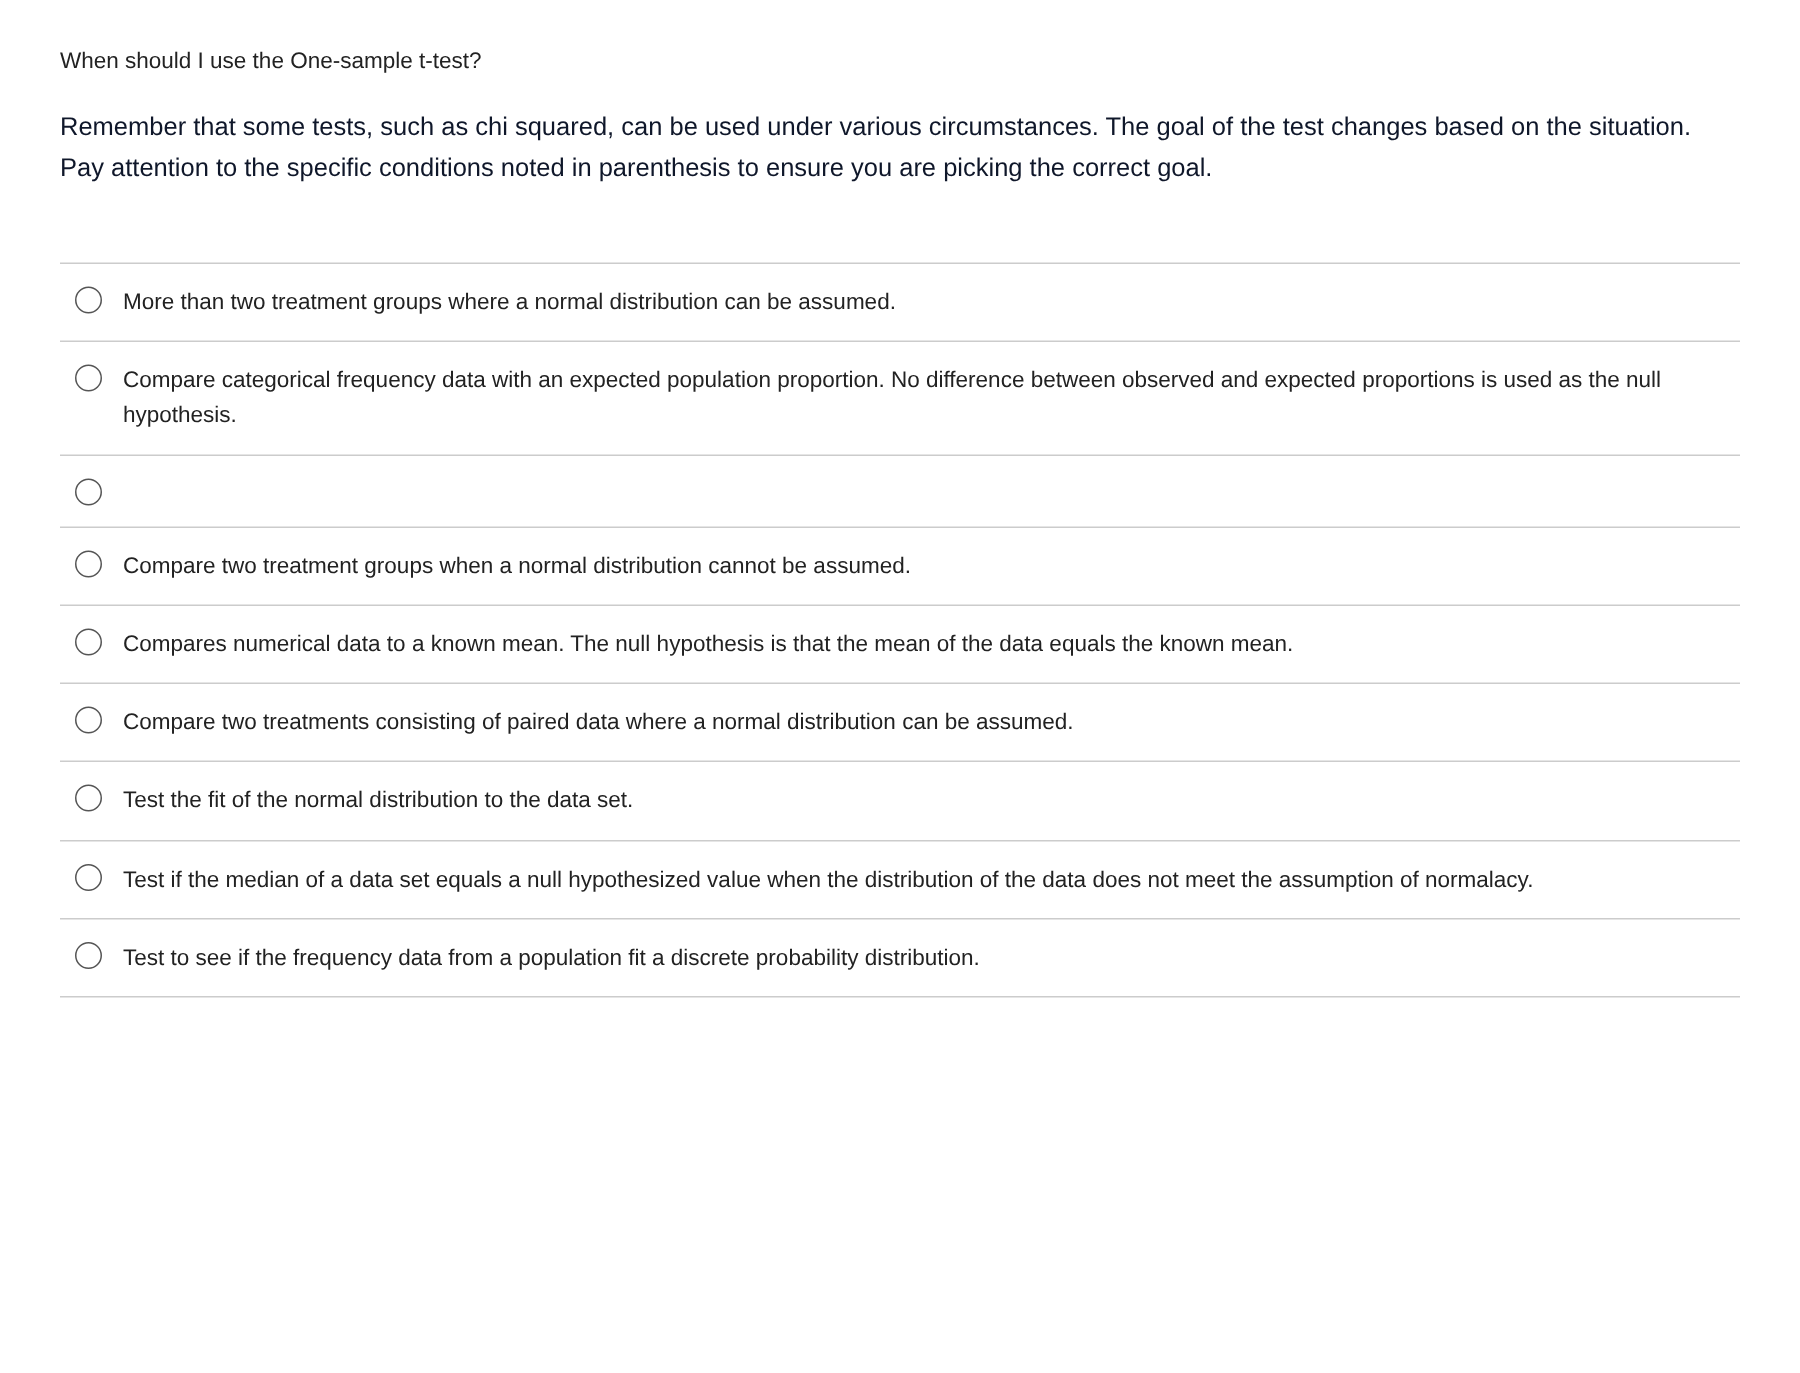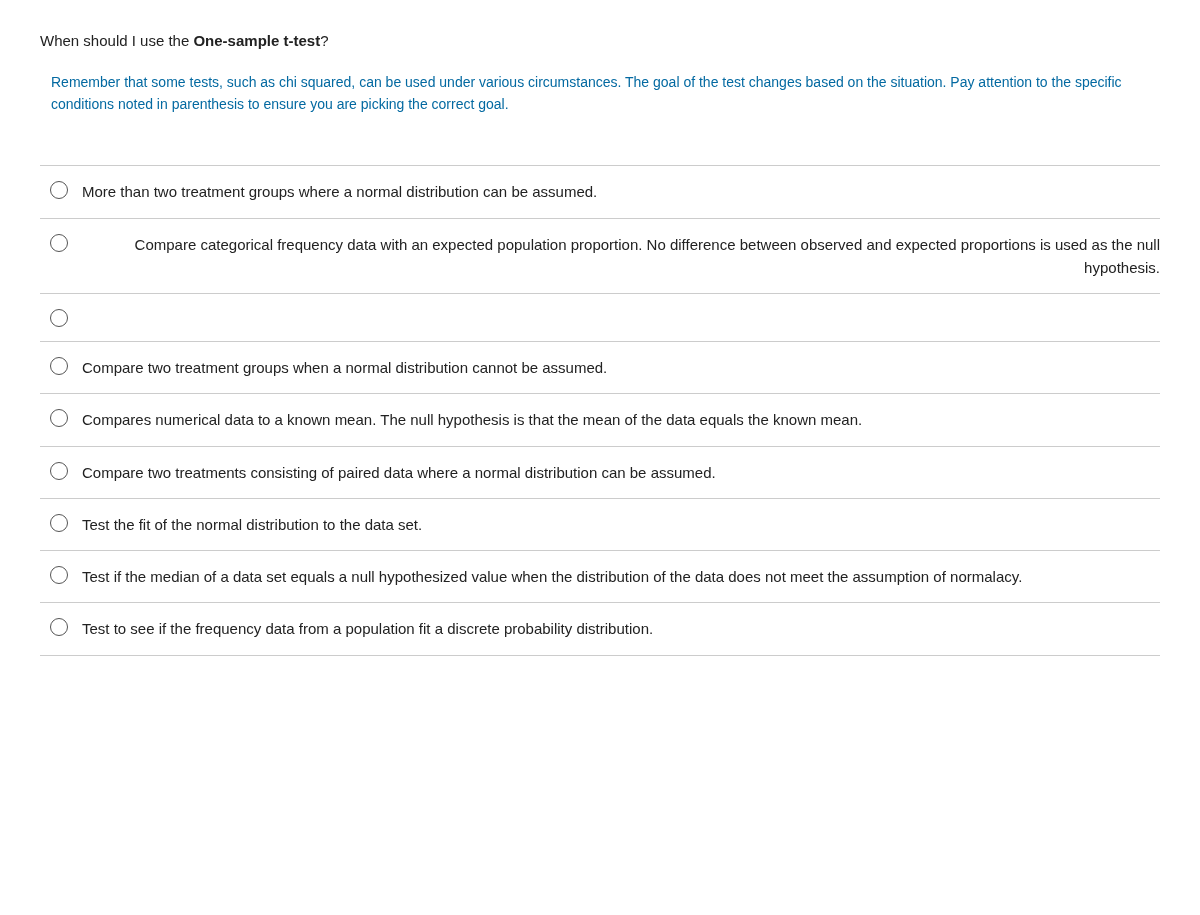--- a/index.html
+++ b/index.html
@@ -17,29 +17,28 @@
       max-width: 1200px;
     }
 
     .question-header {
       margin-bottom: 18px;
       font-size: 15px;
       line-height: 1.5;
     }
 
     .question-header .bold {
-      font-weight: bold;
+      font-weight: normal;
     }
 
     .description {
-      font-size: 14px;
+      font-size: 17px;
       line-height: 1.6;
       margin-bottom: 50px;
-      color: #0369a1;
-      margin-left: 11px;
+      color: #0f172a;
     }
 
     .options-list {
       list-style: none;
       border-top: 1px solid #ccc;
     }
 
     .option-item {
       display: flex;
       align-items: flex-start;
@@ -57,21 +56,20 @@
       margin-right: 14px;
       margin-top: 1px;
       background: #fff;
       display: inline-block;
     }
 
     .option-text {
       font-size: 15px;
       line-height: 1.55;
       color: #222;
-      text-align: right;
     }
   </style>
 </head>
 <body>
 
 <div class="question-header">
   <span>When should I use the </span><span class="bold">One-sample t-test</span><span>?</span>
 </div>
 
 <p class="description">Remember that some tests, such as chi squared, can be used under various circumstances. The goal of the test changes based on the situation. Pay attention to the specific conditions noted in parenthesis to ensure you are picking the correct goal.</p>

